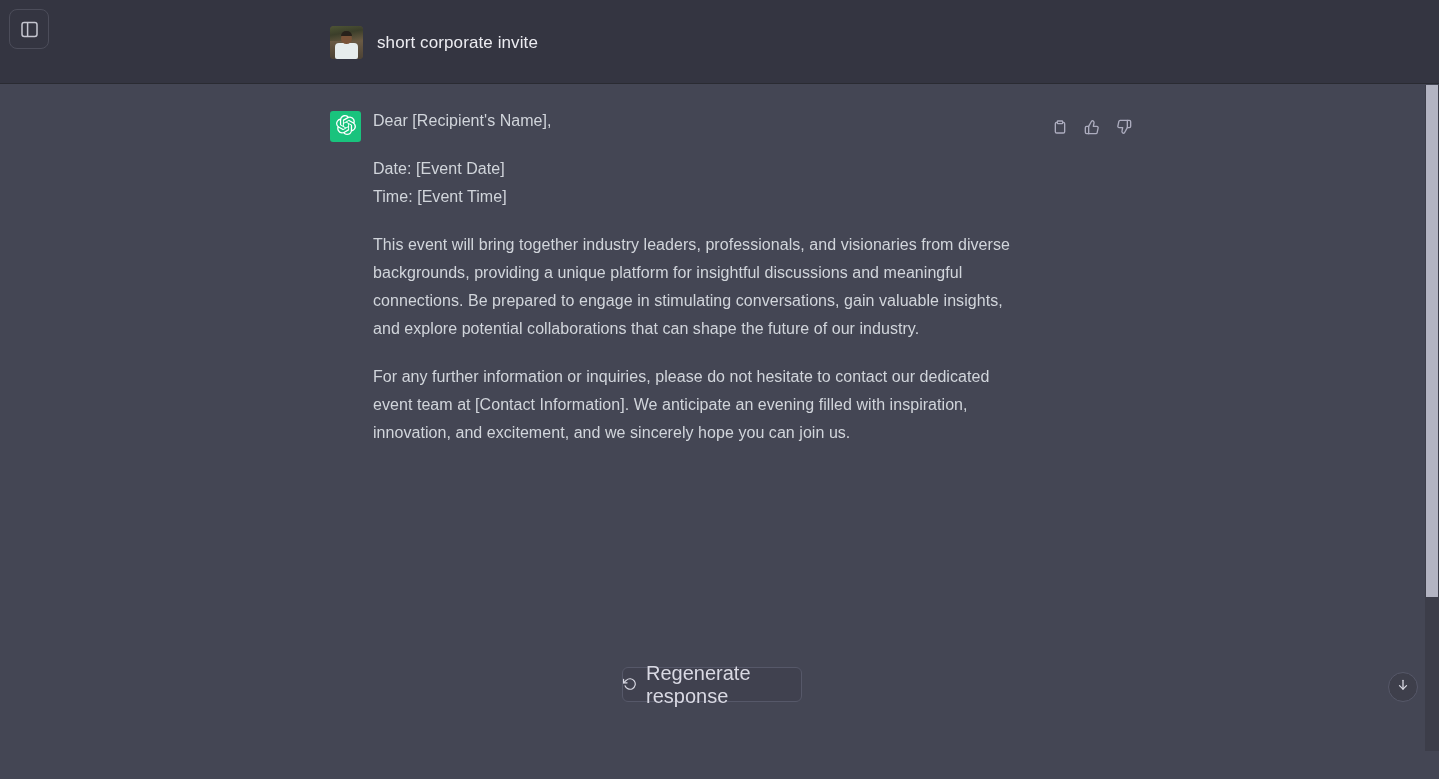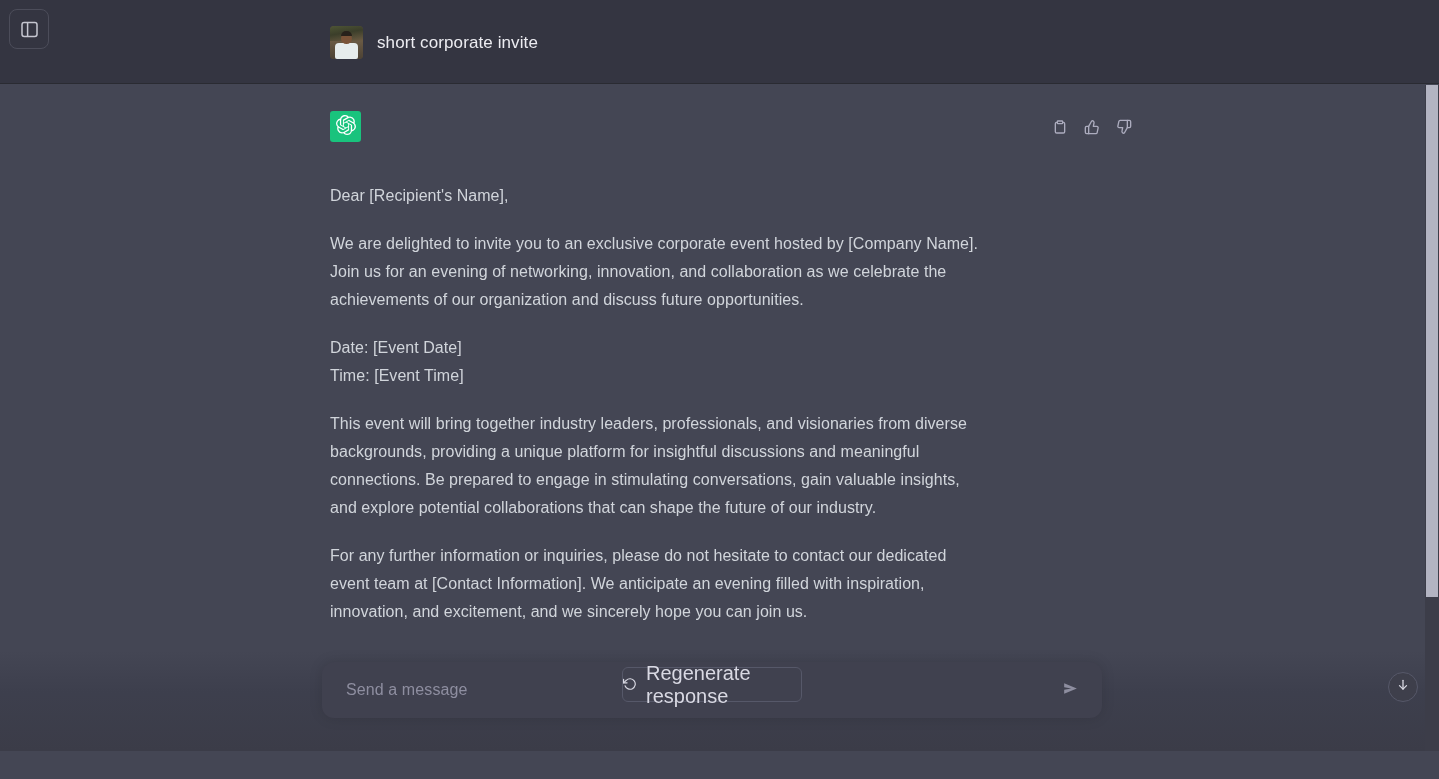--- a/index.html
+++ b/index.html
@@ -93,22 +93,21 @@
     position: absolute;
     top: 0; left: 0;
     width: 1439px;
     padding-top: 22px;
   }
   .msg-inner {
     position: relative;
     margin-left: 330px;
     width: 760px;
     display: flex;
-    gap: 40px;
-    flex-direction: column;
+    gap: 12px;
   }
   .bot-avatar {
     width: 31px;
     height: 31px;
     border-radius: 3px;
     background: #19c37d;
     flex: none;
     display: flex;
     align-items: center;
     justify-content: center;
@@ -275,21 +274,20 @@
         <div class="bot-avatar">
           <span>
             <svg width="20" height="20" viewBox="0 0 24 24" fill="#ffffff">
               <path d="M22.28 9.82a5.98 5.98 0 0 0-.52-4.91 6.05 6.05 0 0 0-6.51-2.9A6.07 6.07 0 0 0 4.98 4.18a5.98 5.98 0 0 0-3.99 2.9 6.05 6.05 0 0 0 .74 7.1 5.98 5.98 0 0 0 .51 4.91 6.05 6.05 0 0 0 6.52 2.9A5.98 5.98 0 0 0 13.26 24a6.06 6.06 0 0 0 5.77-4.21 5.99 5.99 0 0 0 4-2.9 6.06 6.06 0 0 0-.75-7.07zm-9.02 12.6a4.48 4.48 0 0 1-2.88-1.04l.14-.08 4.78-2.76a.8.8 0 0 0 .4-.68v-6.74l2.02 1.17a.07.07 0 0 1 .04.05v5.58a4.5 4.5 0 0 1-4.5 4.5zM3.6 18.3a4.47 4.47 0 0 1-.54-3.01l.14.09 4.79 2.76a.78.78 0 0 0 .78 0l5.84-3.37v2.33a.08.08 0 0 1-.03.06L9.74 19.95a4.5 4.5 0 0 1-6.14-1.65zM2.34 7.9a4.48 4.48 0 0 1 2.34-1.97v5.68a.77.77 0 0 0 .39.68l5.81 3.35-2.02 1.17a.08.08 0 0 1-.07 0l-4.83-2.79a4.5 4.5 0 0 1-1.62-6.12zm16.6 3.86-5.83-3.4L15.13 7.2a.07.07 0 0 1 .07 0l4.83 2.79a4.49 4.49 0 0 1-.68 8.1v-5.68a.8.8 0 0 0-.41-.67zm2.01-3.02-.14-.09-4.78-2.79a.78.78 0 0 0-.79 0L9.4 9.23V6.9a.07.07 0 0 1 .03-.06l4.83-2.79a4.5 4.5 0 0 1 6.68 4.66zM8.3 12.86l-2.02-1.16a.08.08 0 0 1-.04-.06V6.07a4.5 4.5 0 0 1 7.38-3.45l-.14.08L8.7 5.46a.8.8 0 0 0-.4.68zm1.1-2.37 2.6-1.5 2.6 1.5v3l-2.6 1.5-2.6-1.5z"></path>
             </svg>
           </span>
         </div>
 
         <div class="msg-body">
           <p>Dear [Recipient's Name],</p>
-          <p>We are delighted to invite you to an exclusive corporate event hosted by [Company Name]. Join us for an evening of networking, innovation, and collaboration as we celebrate the achievements of our organization and discuss future opportunities.</p>
           <div class="block-lines">
             <div>Date: [Event Date]</div>
             <div>Time: [Event Time]</div>
           </div>
           <p>This event will bring together industry leaders, professionals, and visionaries from diverse backgrounds, providing a unique platform for insightful discussions and meaningful connections. Be prepared to engage in stimulating conversations, gain valuable insights, and explore potential collaborations that can shape the future of our industry.</p>
           <p>For any further information or inquiries, please do not hesitate to contact our dedicated event team at [Contact Information]. We anticipate an evening filled with inspiration, innovation, and excitement, and we sincerely hope you can join us.</p>
         </div>
 
         <div class="msg-actions">
           <button class="act-btn">
@@ -334,29 +332,17 @@
 
   <div class="scroll-bottom">
     <span>
       <svg width="14" height="14" viewBox="0 0 24 24" fill="none" stroke="#d9d9e3" stroke-width="2.2" stroke-linecap="round" stroke-linejoin="round">
         <line x1="12" y1="4" x2="12" y2="19"></line>
         <polyline points="6 13 12 19 18 13"></polyline>
       </svg>
     </span>
   </div>
 
-  <div class="composer-wrap">
-    <div class="composer">
-      <input type="text" placeholder="Send a message" style="">
-      <button class="send-btn">
-        <span>
-          <svg width="19" height="19" viewBox="0 0 24 24" fill="#8e8ea0">
-            <path d="M4 5.5 L20 12 L4 18.5 L4 13.6 L13 12 L4 10.4 Z"></path>
-          </svg>
-        </span>
-      </button>
-    </div>
-  </div>
 
   <div class="scroll-track"></div>
   <div class="scroll-thumb"></div>
 
 </div>
 
 </body></html>

